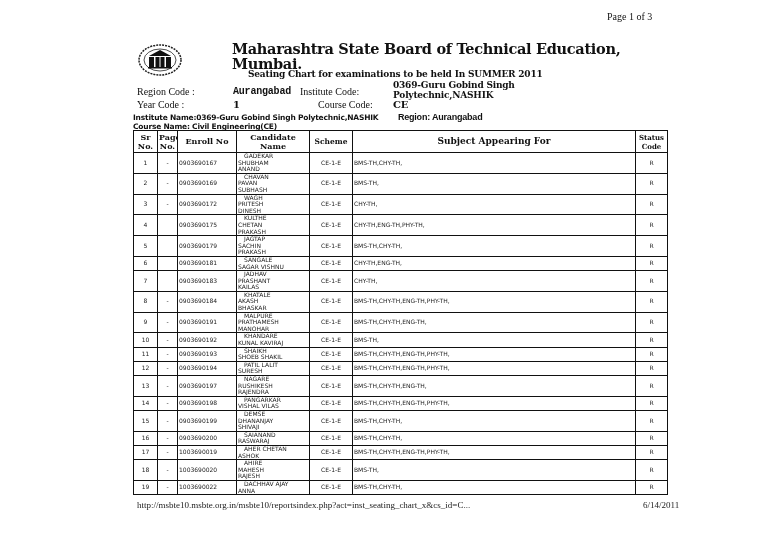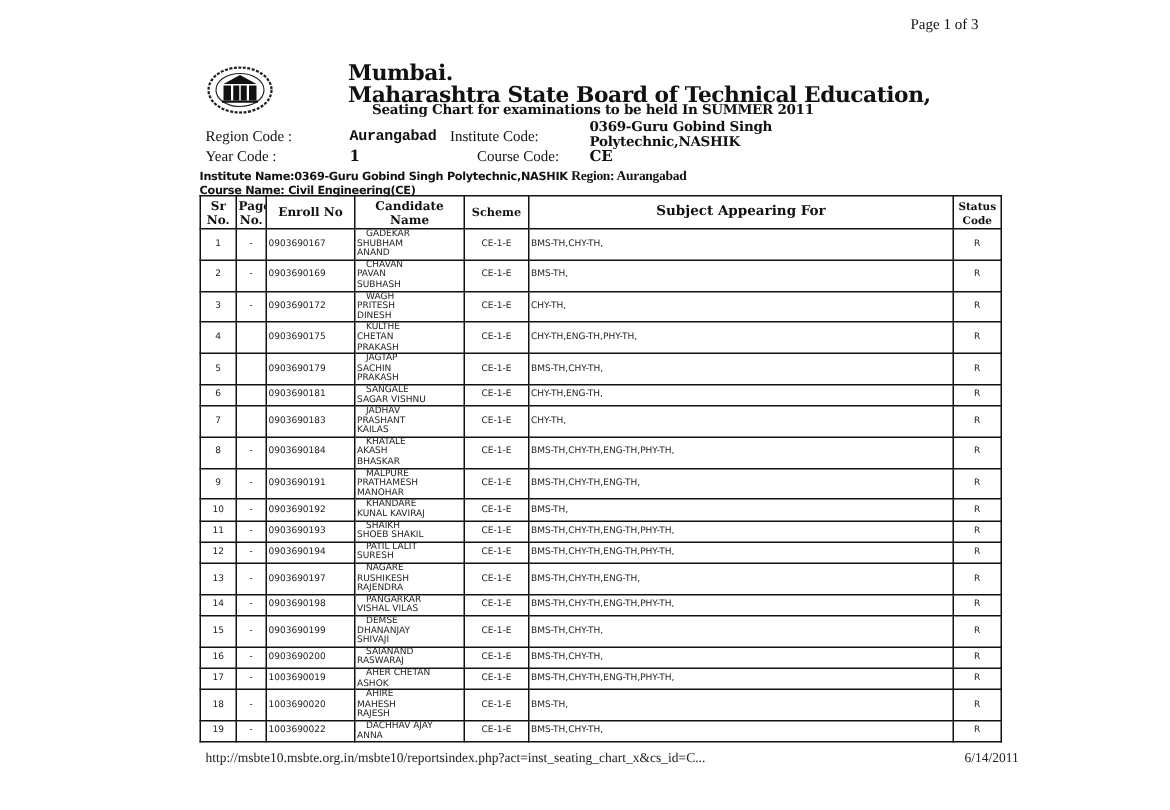--- a/index.html
+++ b/index.html
@@ -5,21 +5,21 @@
   html, body { margin:0; padding:0; }
   body { width:780px; height:540px; background:#fff; position:relative; overflow:hidden; color:#111; font-family:"Liberation Serif", serif; }
   .abs { position:absolute; white-space:nowrap; }
   .page-num { left:607px; top:11px; font-size:10px; }
   .logo { left:137px; top:43px; width:46px; height:34px; }
   .title { left:232px; top:41px; font-size:14.5px; font-weight:bold; line-height:15px; font-family:"DejaVu Serif", serif; letter-spacing:-0.3px; }
   .subtitle { left:248px; top:69px; font-size:9px; font-weight:bold; font-family:"DejaVu Serif", serif; letter-spacing:-0.2px; }
   .lbl { font-size:10px; font-family:"Liberation Serif", serif; }
   .val { font-size:10px; font-weight:bold; font-family:"DejaVu Serif", serif; letter-spacing:-0.2px; }
   .inst-name { left:133px; top:112px; font-size:7.5px; font-weight:bold; font-family:"DejaVu Sans", sans-serif; letter-spacing:-0.2px; }
-  .inst-name .region { font-family:Liberation Serif, serif; font-size:9px; }
+  .inst-name .region { font-family:Liberation Sans, sans-serif; font-size:9px;margin-left:17px; }
   .course-name { left:133px; top:122px; font-size:7.5px; font-weight:bold; font-family:"DejaVu Sans", sans-serif; letter-spacing:-0.2px; }
   table.chart { position:absolute; left:133px; top:130px; width:534px; border-collapse:collapse; table-layout:fixed; }
   table.chart th, table.chart td { border:1px solid #111; padding:0 1px; overflow:hidden; }
   table.chart th { font-family:"DejaVu Serif", serif; font-size:8px; font-weight:bold; line-height:9px; height:21px; text-align:center; }
   table.chart td { font-family:"DejaVu Sans", sans-serif; font-size:6px; line-height:6.6px; color:#222; }
   td.c { text-align:center; }
   td.name { padding-left:1px; }
   td.name span { display:block; }
   td.subj { padding-left:5px; }
   .footer-url { left:137px; top:500px; font-size:9px; font-family:"Liberation Serif", serif; color:#222; }
@@ -35,22 +35,22 @@
   <ellipse cx="23" cy="17" rx="16" ry="11" fill="none" stroke="#222" stroke-width="0.8"></ellipse>
   <polygon points="12,13 23,7 34,13" fill="#111"></polygon>
   <rect x="12" y="14" width="5" height="10" fill="#111"></rect>
   <rect x="18.5" y="14" width="4" height="10" fill="#111"></rect>
   <rect x="23.5" y="14" width="4" height="10" fill="#111"></rect>
   <rect x="29" y="14" width="5" height="10" fill="#111"></rect>
   <rect x="11" y="24" width="24" height="1.5" fill="#111"></rect>
 </svg>
 
 <div class="abs title">
+  <div>Maharashtra State Board of Technical Education,</div>
   <div>Mumbai.</div>
-  <div>Maharashtra State Board of Technical Education,</div>
 </div>
 <div class="abs subtitle">Seating Chart for examinations to be held In SUMMER 2011</div>
 
 <div class="abs lbl" style="left:137px; top:86px;">Region Code :</div>
 <div class="abs val" style="left:233px; top:86px;font-family:Liberation Mono, monospace;">Aurangabad</div>
 <div class="abs lbl" style="left:300px; top:86px;">Institute Code:</div>
 <div class="abs val" style="left:393px; top:80px; font-size:9px; line-height:10px;">
   <div>0369-Guru Gobind Singh</div>
   <div>Polytechnic,NASHIK</div>
 </div>

